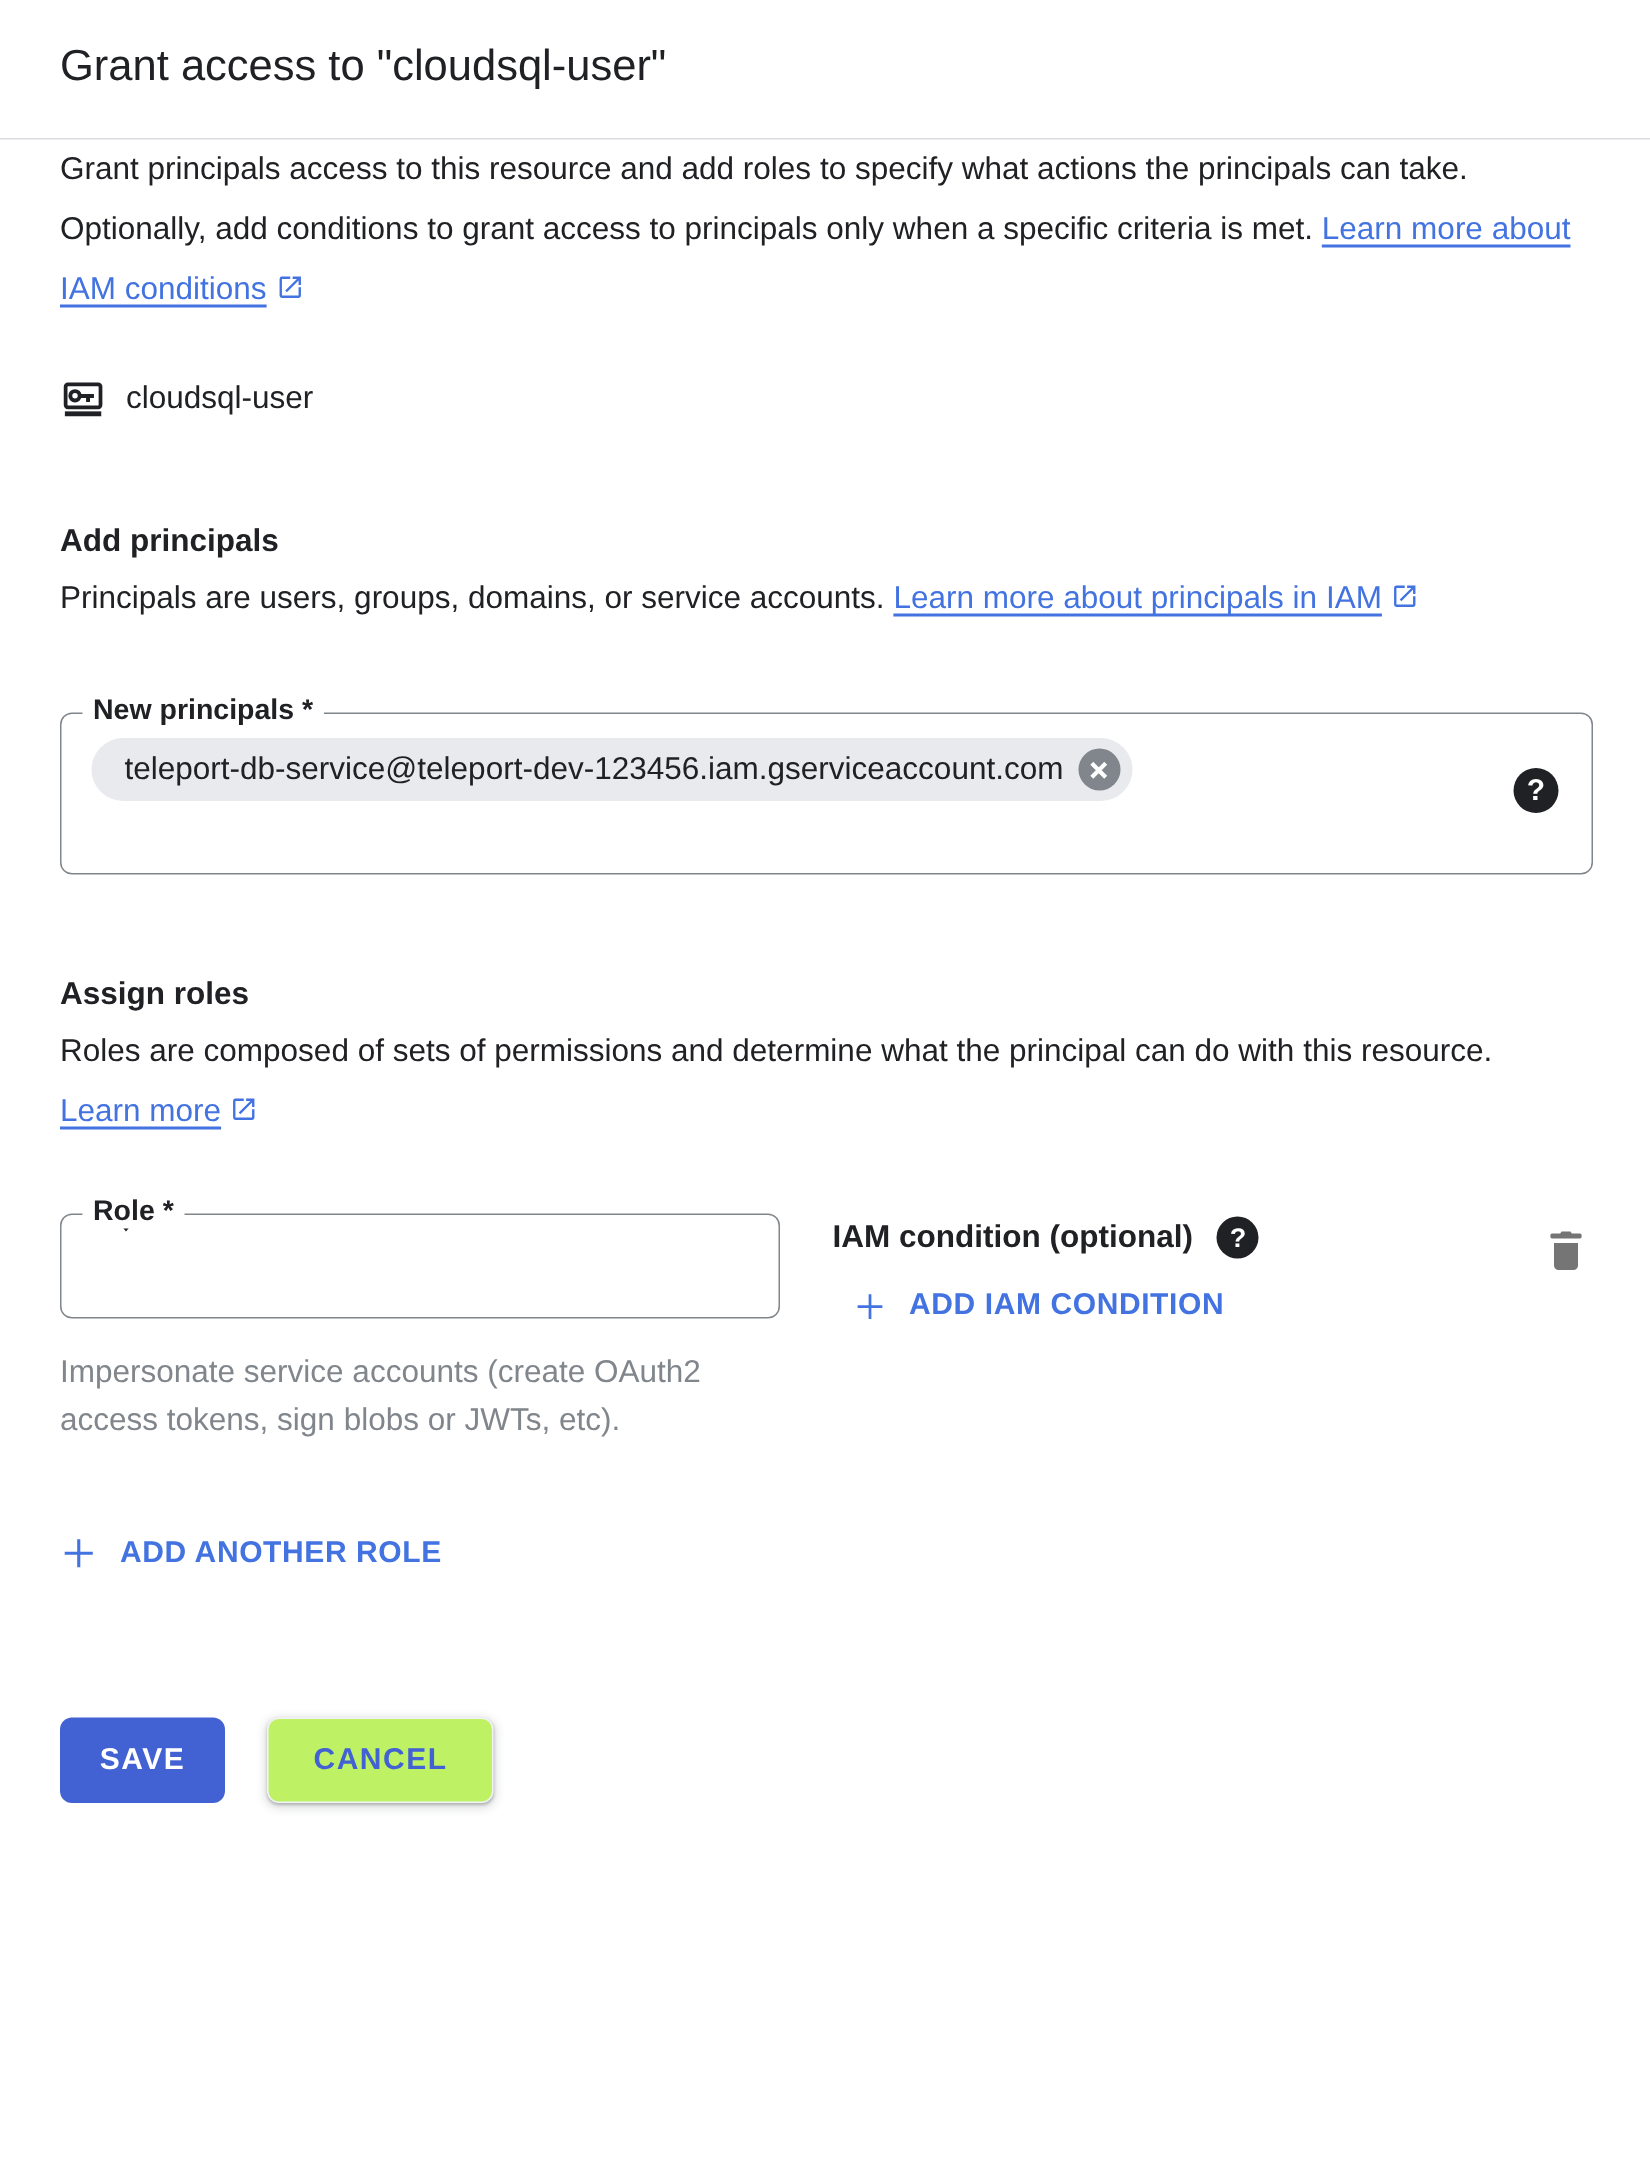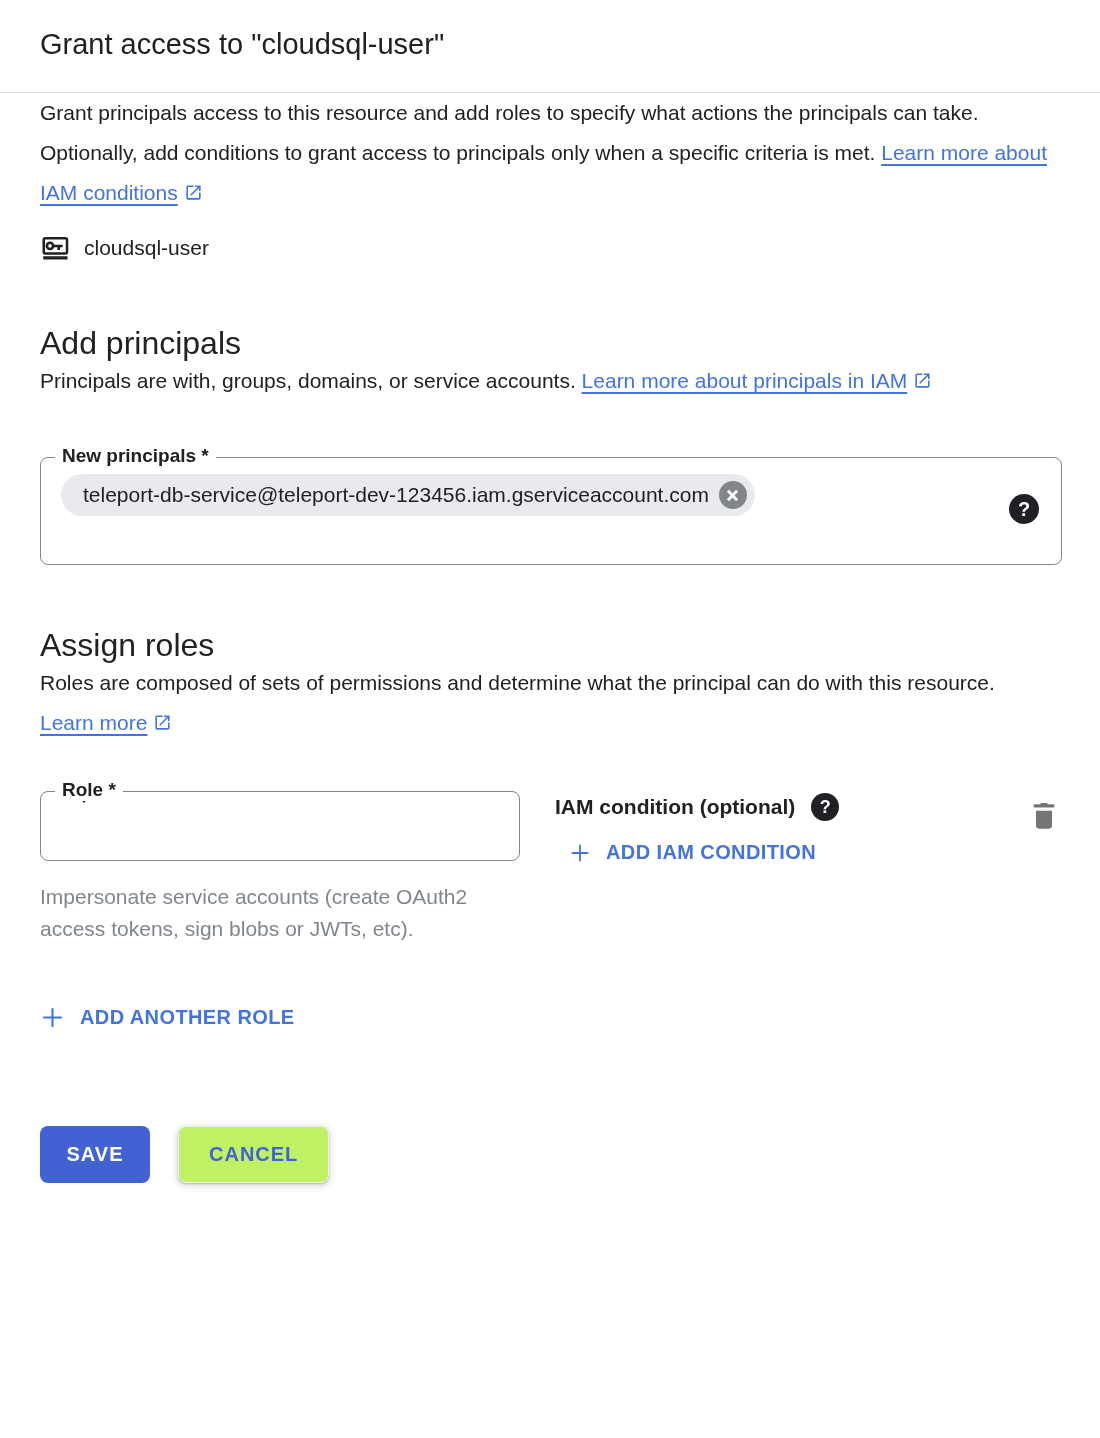--- a/index.html
+++ b/index.html
@@ -42,27 +42,27 @@
   .ext-icon{
     display:inline-block;width:19px;height:19px;margin-left:6px;vertical-align:-2px;
     color:var(--link-blue);
   }
   .ext-icon svg{display:block;width:100%;height:100%;fill:currentColor;}
   
   .section-subheading{
     margin:50px 0 0 0;font-size:24px;font-weight:700;line-height:30px;
   }
   .resource-row{
-    margin-top:20px;display:flex;align-items:center;gap:14px;font-size:21px;
+    margin-top:38px;display:flex;align-items:center;gap:14px;font-size:21px;
   }
   .resource-icon{width:30px;height:30px;flex:0 0 auto;}
   .resource-icon svg{display:block;width:100%;height:100%;}
   
   .section-heading{
-    margin:62px 0 0 0;font-size:32px;font-weight:400;line-height:36px;
+    margin:62px 0 0 0;font-size:21px;font-weight:700;line-height:36px;
   }
   .section-paragraph{margin-top:22px;}
   
   .outlined-field{
     position:relative;border:1px solid var(--field-border);border-radius:8px;background:#fff;
   }
   .field-label{
     position:absolute;top:-13px;left:14px;background:#fff;padding:0 7px;
     font-size:19px;font-weight:700;color:var(--text-primary);white-space:nowrap;
   }
@@ -157,21 +157,21 @@
         <rect x="2.6" y="18.6" width="19.4" height="2.6" fill="#202124"></rect>
         <circle cx="8" cy="10.3" r="2.5" fill="none" stroke="#202124" stroke-width="2.1"></circle>
         <path d="M10.5 9.3h7.6v2.1h-2.1v2.2h-2.1v-2.2h-3.4z" fill="#202124"></path>
       </svg>
     </span>
     <span>cloudsql-user</span>
   </div>
 
   <h1 class="section-heading">Add principals</h1>
 
-  <p class="body-text section-paragraph"><span>Principals are with, groups, domains, or service accounts.</span>
+  <p class="body-text section-paragraph"><span>Principals are users, groups, domains, or service accounts.</span>
     <a class="inline-link">Learn more about principals in IAM</a><span class="ext-icon"><svg viewBox="0 0 24 24">
           <path d="M19 19H5V5h7V3H5a2 2 0 0 0-2 2v14a2 2 0 0 0 2 2h14c1.1 0 2-.9 2-2v-7h-2v7zM14 3v2h3.59l-9.83 9.83 1.41 1.41L19 6.41V10h2V3h-7z"></path>
         </svg></span></p>
 
   <div class="outlined-field principals-field">
     <span class="field-label">New principals *</span>
     <span class="chip">
       <span class="chip-text">teleport-db-service@teleport-dev-123456.iam.gserviceaccount.com</span>
       <button class="chip-remove" aria-label="remove principal">
         <span style="display:flex;">

